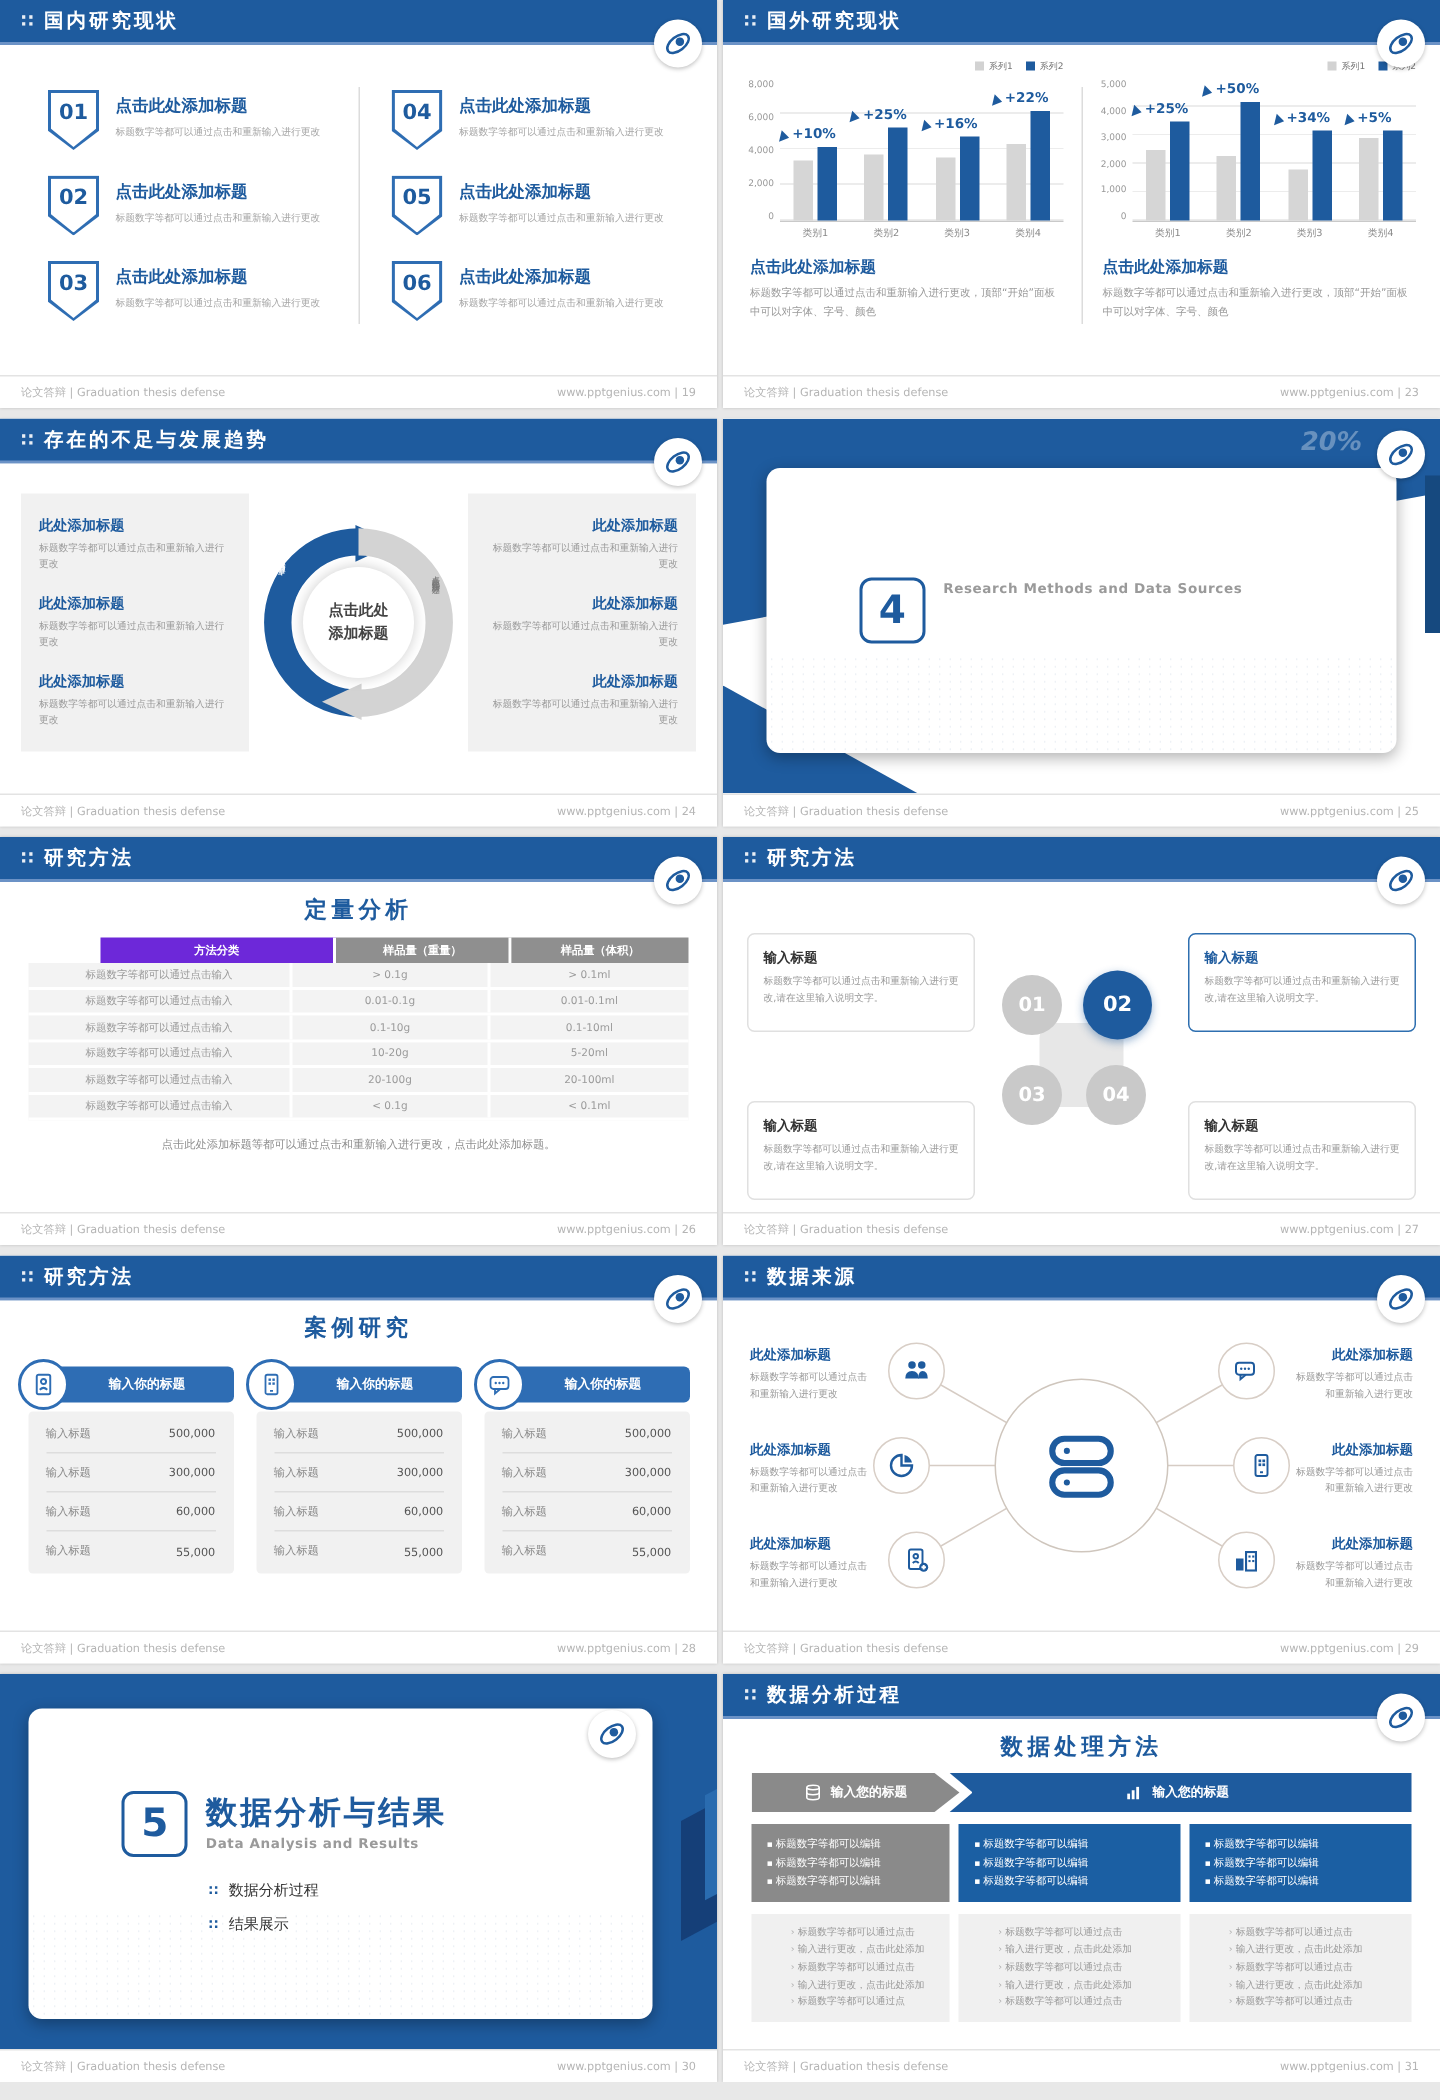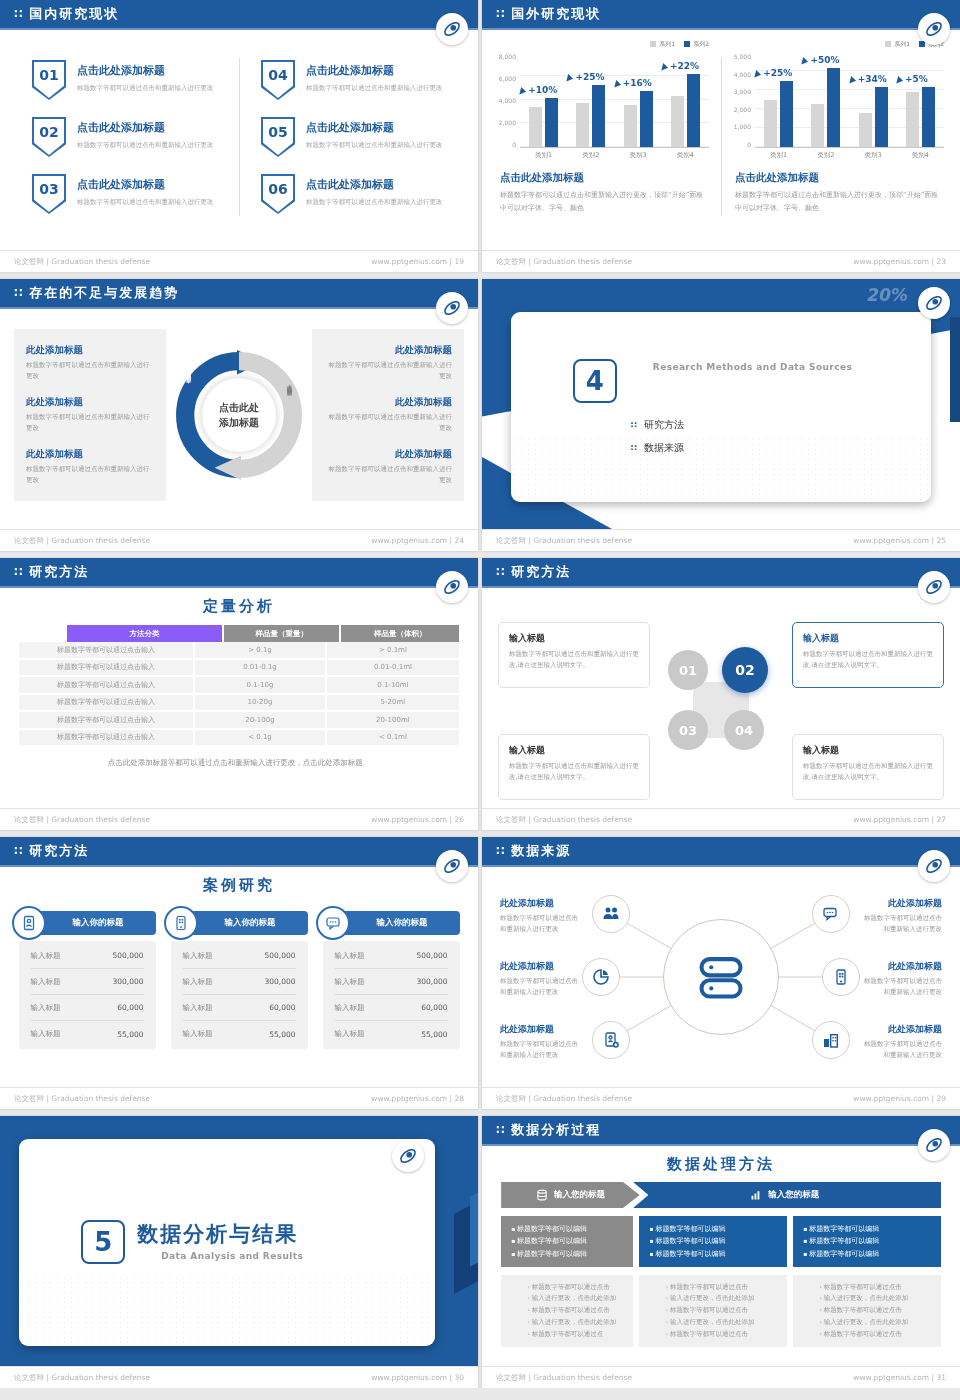--- a/index.html
+++ b/index.html
@@ -55,21 +55,21 @@
   .arc-label { position:absolute; writing-mode:vertical-rl; font-size:5.5px; letter-spacing:1px; }
   .arc-l { left:11px; top:32px; color:#fff; transform:rotate(180deg); }
   .arc-r { right:11px; top:30px; color:#777; }
 
   
   .sec-card { position:absolute; background:#fff; border-radius:9px; box-shadow:0 3px 10px rgba(0,0,0,.3); z-index:2; display:flex; flex-direction:column; justify-content:center; padding-left:13%; }
   .sec-card::after { content:""; position:absolute; left:0; right:0; bottom:0; height:34%; border-radius:0 0 9px 9px; background-image:radial-gradient(#c9d4e2 .6px, transparent .7px); background-size:7px 5px; opacity:.45; }
   .sec-row { display:flex; align-items:flex-start; gap:12px; }
   .sec-num { width:44px; height:44px; border:2px solid #1e5b9e; border-radius:8px; color:#1e5b9e; font-size:26px; font-weight:bold; display:flex; align-items:center; justify-content:center; flex:0 0 auto; }
   .sec-title { font-size:21px; font-weight:bold; color:#1e5b9e; letter-spacing:2px; }
-  .sec-en { font-size:9px; color:#9a9a9a; font-weight:bold; margin-top:3px; letter-spacing:.4px;margin-left:24px; }
+  .sec-en { font-size:9px; color:#9a9a9a; font-weight:bold; margin-top:3px; letter-spacing:.4px; }
   .sec-bullets { margin-top:15px; margin-left:58px; display:flex; flex-direction:column; gap:9px; z-index:1; }
   .sec-b { font-size:10px; color:#333; }
   .bm { color:#1e5b9e; font-weight:bold; margin-right:7px; font-size:9px; }
   .wm { position:absolute; font-size:17px; font-style:italic; font-weight:bold; z-index:1; }
   .s25-top { position:absolute; top:0; left:0; width:100%; height:55%; background:#1e5b9e; clip-path:polygon(0 0,100% 0,100% 36%,0 100%); }
   .s25-bl { position:absolute; bottom:0; left:0; width:130px; height:72px; background:#1e5b9e; clip-path:polygon(0 0,0 100%,100% 100%); }
   .rib { position:absolute; right:0; top:15%; width:10px; height:42%; background:#16497f; z-index:3; }
   .wm-white { top:6px; right:52px; color:rgba(255,255,255,.33); }
   .s25-card { left:6%; right:6%; top:13%; bottom:11%; }
   .s30-body { background:#1e5b9e; }
@@ -78,21 +78,21 @@
   .wm-gray { top:26px; right:62px; color:rgba(90,110,135,.22); }
   .s30-card { left:4%; right:9%; top:9%; bottom:8%; }
   .logo-sec { top:8px; }
   .logo-s30 { position:absolute; right:54px; top:24px; z-index:5; }
 
   
   .tbl { width:92%; margin:9px auto 0; font-size:7px; }
   .thead { display:flex; }
   .th { height:17px; display:flex; align-items:center; justify-content:center; color:#fff; font-weight:bold; font-size:7.5px; border-right:2px solid #fff; }
   .th:last-child { border-right:none; }
-  .th1 { background:#8b5cf6;margin-left:48px; } .th23 { background:#8f8f8f; }
+  .th1 { background:#6d28d9;margin-left:48px; } .th23 { background:#8f8f8f; }
   .c40 { width:40%; } .c30 { width:30%; }
   .trow { display:flex; background:#f3f3f3; border-bottom:2px solid #fff; }
   .tc { height:15.5px; display:flex; align-items:center; justify-content:center; color:#9a9a9a; border-right:2px solid #fff; }
   .tc:last-child { border-right:none; }
   .tbl-cap { text-align:center; color:#8f8f8f; font-size:7.5px; margin-top:11px; }
 
   
   .qcard { position:absolute; width:152px; height:66px; background:#fff; border:1px solid #e0e0e0; border-radius:5px; padding:9px 10px; }
   .qc-t { font-size:9px; font-weight:bold; color:#333; margin-bottom:4px; }
   .qc-b { font-size:6.5px; color:#9a9a9a; line-height:1.7; }
@@ -466,25 +466,20 @@
             <circle cx="13.5" cy="10.5" r="3.4" fill="#1e5b9e"></circle>
           </svg>
         </div>
       <div class="sec-card s25-card">
         <div class="sec-row">
           <div class="sec-num">4</div>
           <div>
             <div class="sec-en">Research Methods and Data Sources</div>
           </div>
         </div>
-        <div class="sec-bullets">
-
-        <div class="sec-b"><span class="bm">∷</span><span>研究方法</span></div>
-            <div class="sec-b"><span class="bm">∷</span><span>数据来源</span></div>
-          </div>
       </div>
     </div>
     <footer class="sl-footer">
       <span>论文答辩 | Graduation thesis defense</span>
       <span>www.pptgenius.com | 25</span>
     </footer>
   </section>
 
   <section class="slide">
     <header class="sl-header">
@@ -824,20 +819,25 @@
       <div class="s30-rib1"></div>
       <div class="s30-rib2"></div>
       <div class="sec-card s30-card">
         <div class="sec-row">
           <div class="sec-num">5</div>
           <div>
             <div class="sec-title">数据分析与结果</div>
             <div class="sec-en">Data Analysis and Results</div>
           </div>
         </div>
+        <div class="sec-bullets">
+
+        <div class="sec-b"><span class="bm">∷</span><span>数据分析过程</span></div>
+            <div class="sec-b"><span class="bm">∷</span><span>结果展示</span></div>
+          </div>
       </div>
       <div class="wm wm-gray">20%</div>
       <div class="logo logo-s30">
           <svg width="20" height="20" viewBox="0 0 24 24">
             <ellipse cx="12" cy="12" rx="10" ry="5.5" fill="none" stroke="#1e5b9e" stroke-width="2" transform="rotate(-38 12 12)"></ellipse>
             <circle cx="13.5" cy="10.5" r="3.4" fill="#1e5b9e"></circle>
           </svg>
         </div>
     </div>
     <footer class="sl-footer">

